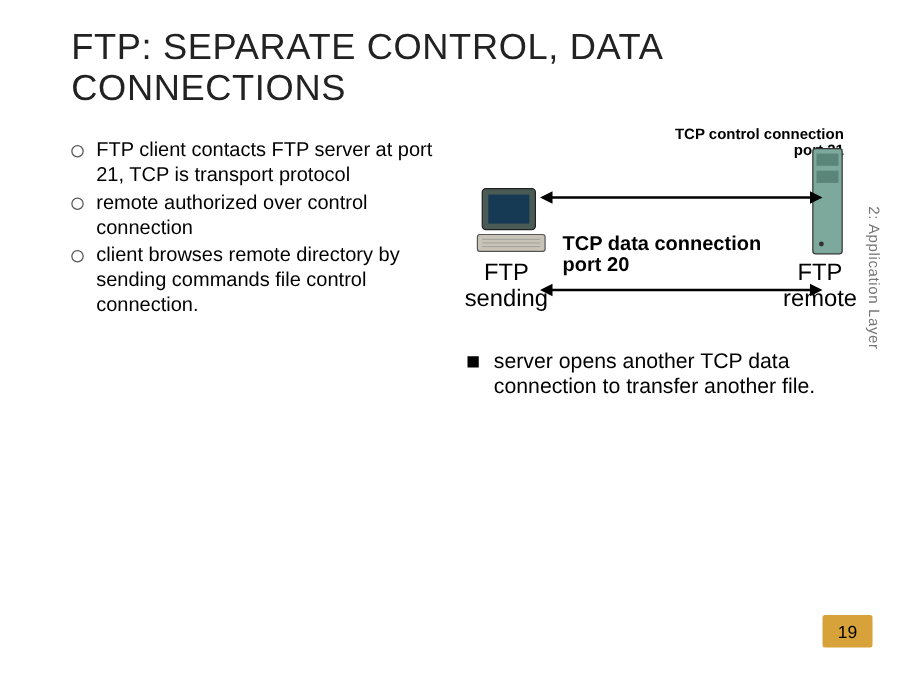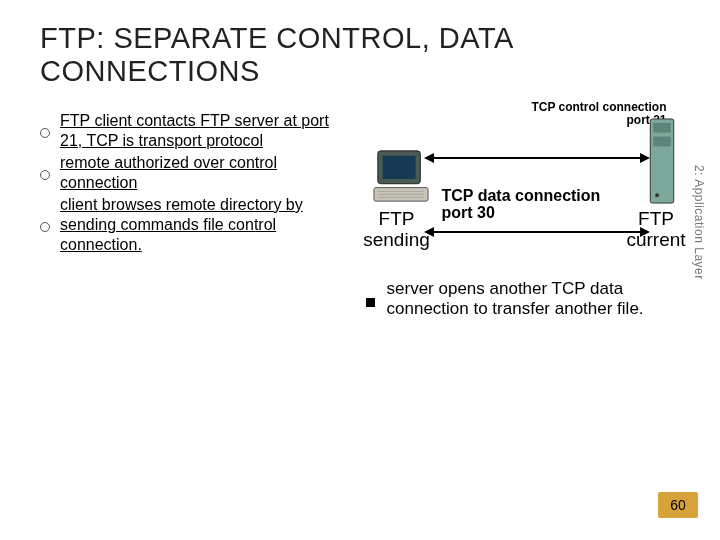--- a/index.html
+++ b/index.html
@@ -8,21 +8,21 @@
     height: 540px;
     background: #fff;
     font-family: Arial, sans-serif;
     position: relative;
     overflow: hidden;
   }
   .slide {
     width: 720px;
     height: 540px;
     position: relative;
-    padding: 22px 40px 20px 40px;
+    padding: 22px 40px 20px 57px;
   }
   .title {
     font-size: 29px;
     font-weight: normal;
     letter-spacing: 0.5px;
     color: #222;
     line-height: 1.15;
     margin-bottom: 22px;
   }
   .content {
@@ -31,23 +31,22 @@
   }
   .left-col {
     width: 315px;
     font-size: 16px;
     color: #000;
     line-height: 1.25;
   }
   .left-col ul { list-style: none; }
   .left-col li {
     display: flex;
-    align-items: center;
+    align-items: flex-start;
     margin-bottom: 2px;
-    text-decoration: underline;
   }
   .lbullet {
     width: 10px; height: 10px;
     border: 1.5px solid #555;
     border-radius: 50%;
     flex: 0 0 10px;
     margin-top: 5px;
     margin-right: 10px;
   }
   .right-col {
@@ -125,21 +124,21 @@
     border-right: 10px solid #000;
   }
   .rbullets {
     list-style: none;
     font-size: 17px;
     line-height: 1.2;
     margin-left: 4px;
   }
   .rbullets li {
     display: flex;
-    align-items: center;
+    align-items: flex-start;
     margin-bottom: 4px;
   }
   .rbullet {
     width: 9px; height: 9px;
     background: #000;
     flex: 0 0 9px;
     margin-top: 6px;
     margin-right: 12px;
   }
   .side-text {
@@ -212,35 +211,35 @@
           <rect x="5" y="20" width="18" height="10" fill="#5a8578"></rect>
           <circle cx="9" cy="80" r="2" fill="#333"></circle>
         </svg>
 
         <div class="arrow-line" style="left:70px; top:46px; width:210px;"></div>
         <div class="arrow-head-l" style="left:62px; top:42px;"></div>
         <div class="arrow-head-r" style="left:278px; top:42px;"></div>
 
         <div class="data-label">
           <span>TCP data connection</span><br>
-          <span>port 30</span>
+          <span>port 20</span>
         </div>
 
         <div class="arrow-line" style="left:70px; top:120px; width:210px;"></div>
         <div class="arrow-head-l" style="left:62px; top:116px;"></div>
         <div class="arrow-head-r" style="left:278px; top:116px;"></div>
 
         <div class="client-label">FTP sending</div>
-        <div class="server-label">FTP current</div>
+        <div class="server-label">FTP remote</div>
       </div>
 
       <ul class="rbullets">
         <li>
             <span class="rbullet"></span>
             <span>server opens another TCP data connection to transfer another file.</span>
           </li>
       </ul>
     </div>
   </div>
 
   <div class="side-text">2: Application Layer</div>
-  <div class="page-num">60</div>
+  <div class="page-num">19</div>
 </div>
 
 </body></html>

